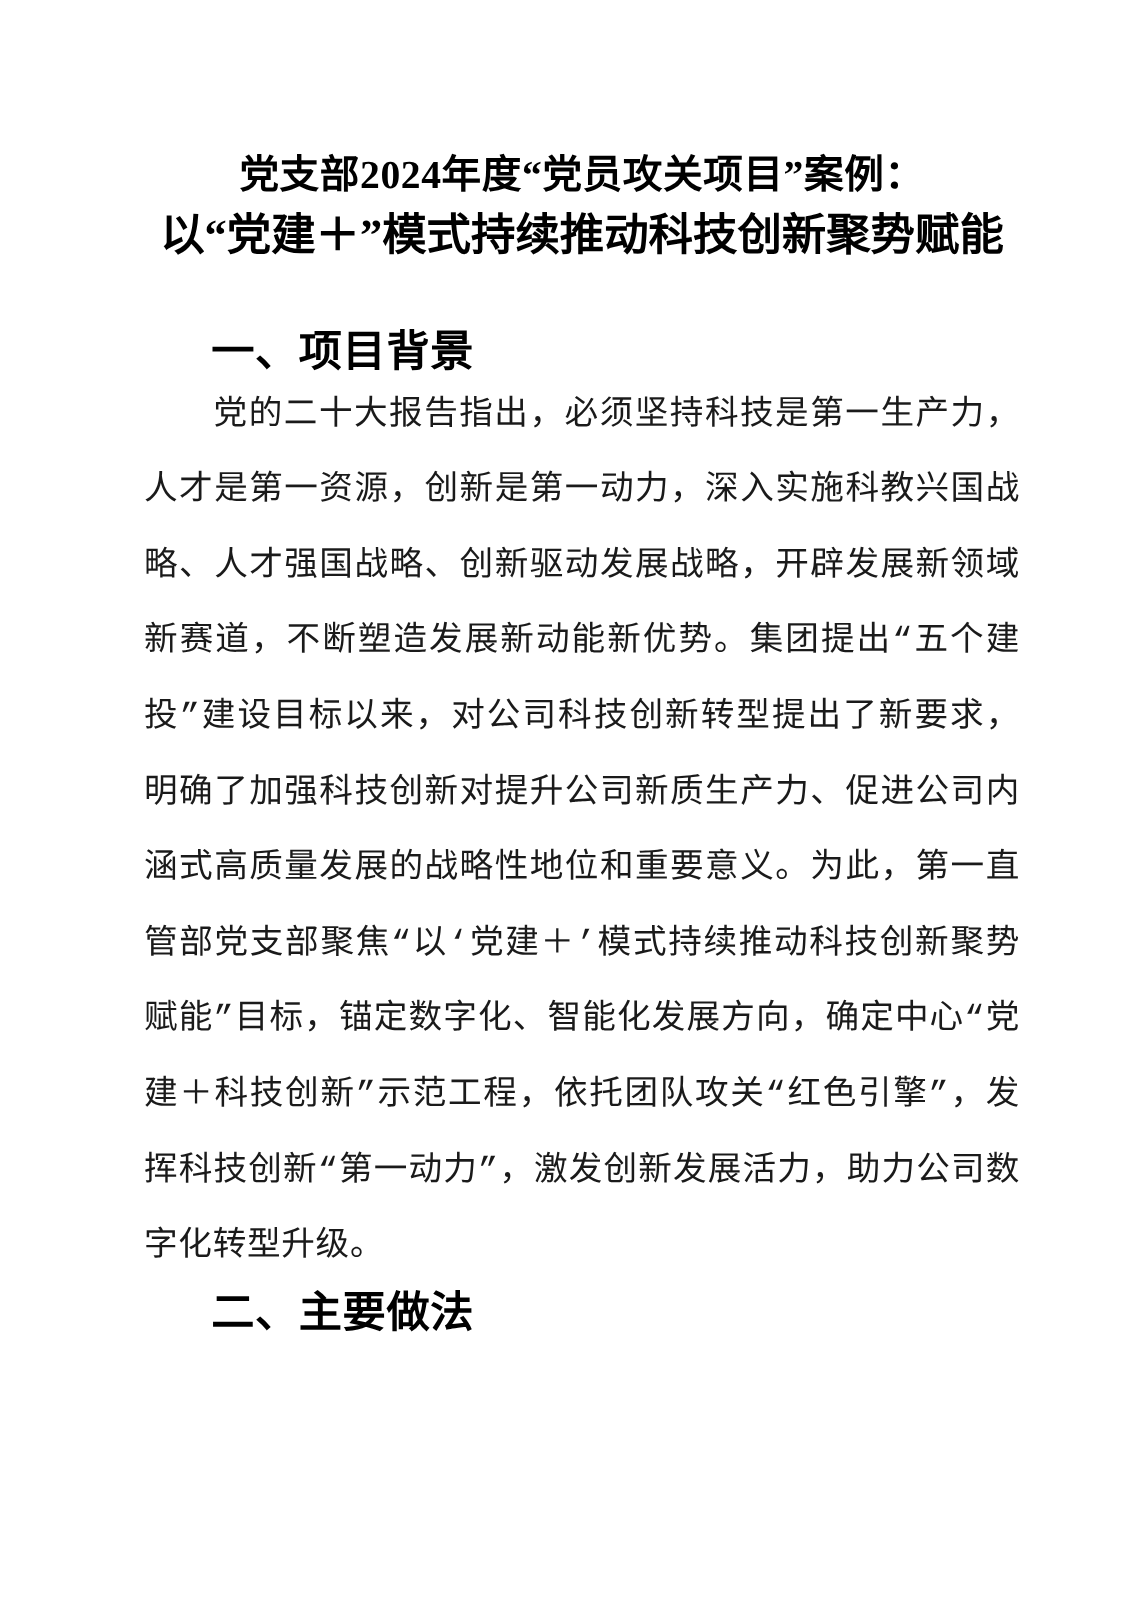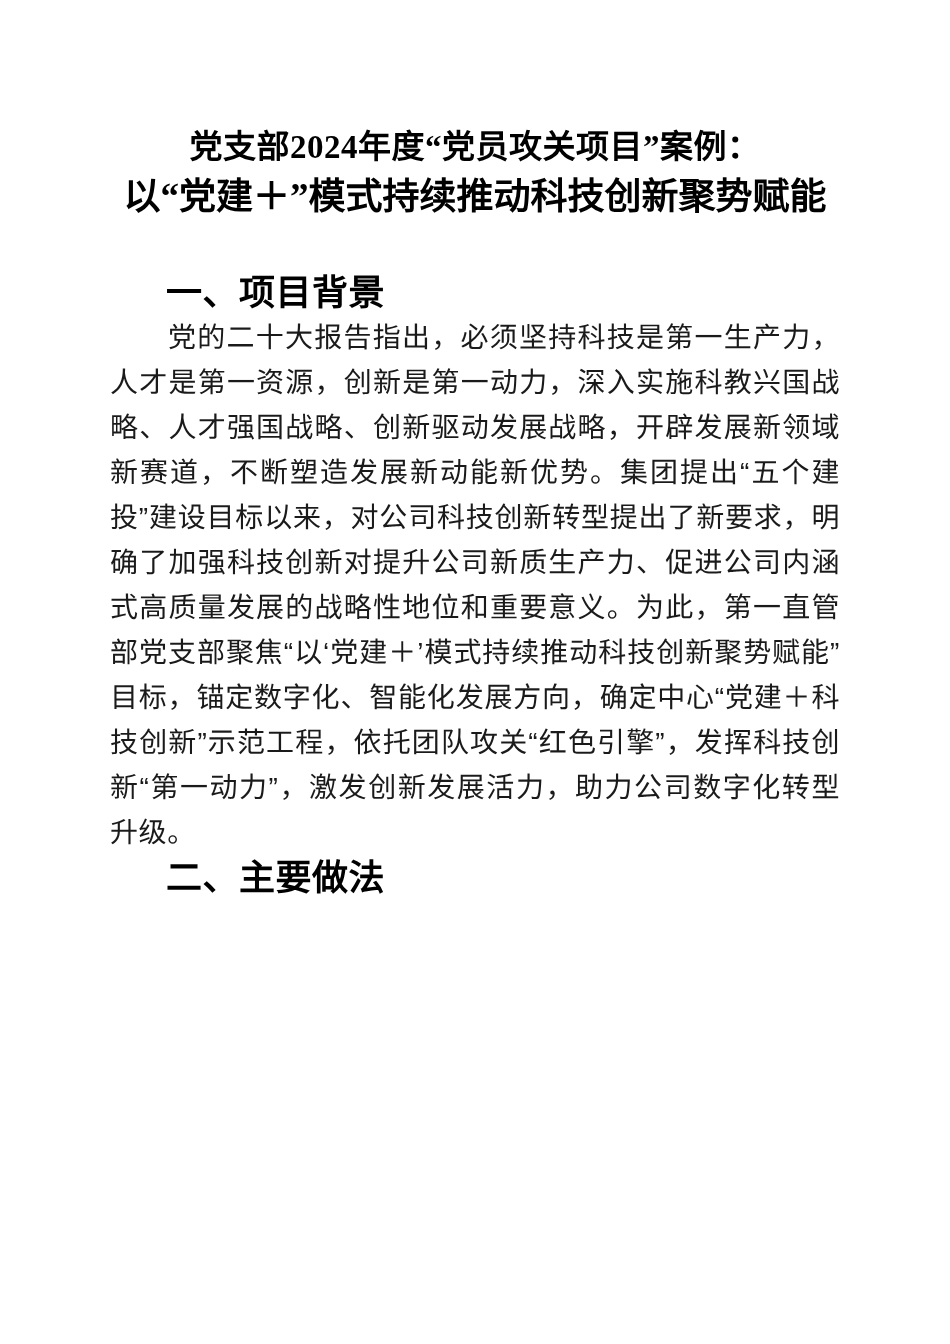--- a/index.html
+++ b/index.html
@@ -16,21 +16,21 @@
     margin: 0 auto;
     overflow: hidden;
     box-sizing: border-box;
     font-family: "Liberation Serif", "DejaVu Serif", serif;
     color: #000000;
     -webkit-font-smoothing: antialiased;
   }
 
   .content {
     position: absolute;
-    left: 110px;
+    left: 120px;
     top: 0;
     width: 730px;
   }
 
   
   .doc-title {
     margin: 0;
     padding-top: 122px;
     text-align: center;
     font-family: "Liberation Serif", "DejaVu Serif", serif;
@@ -63,23 +63,23 @@
   .section-heading--first {
     margin-top: 48px;
   }
   .section-heading--mid {
     margin-top: 0px;
   }
 
   
   .body-para {
     margin: 0;
-    font-family: Liberation Sans, sans-serif;
+    font-family: Liberation Mono, monospace;
     font-size: 28px;
-    line-height: 45px;
+    line-height: 63px;
     text-align: justify;
     text-justify: inter-ideograph;
     text-indent: 58px;
     letter-spacing: 0.6px;
     color: #1a1a1a;
     word-break: break-all;
   }
   .body-para:last-child {
     text-align: justify;
   }

